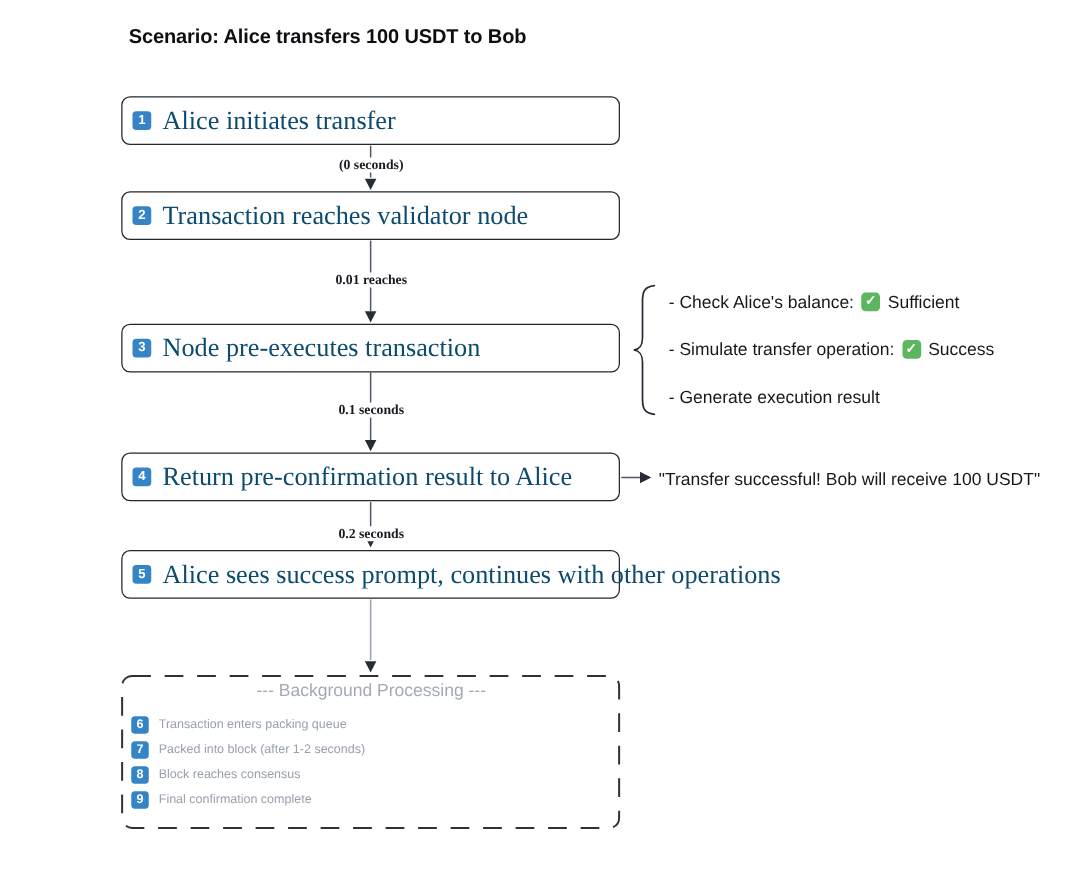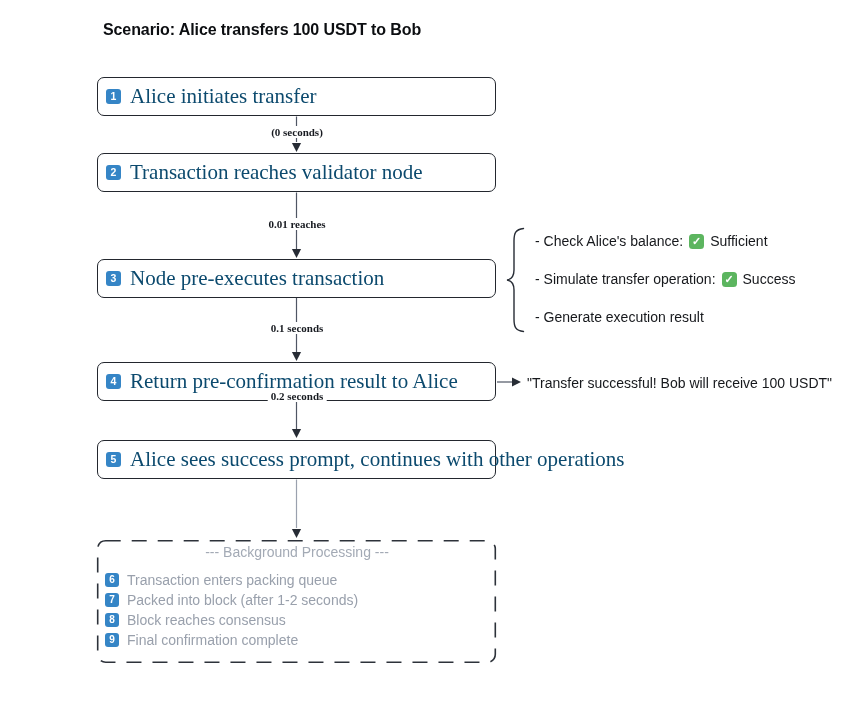--- a/index.html
+++ b/index.html
@@ -49,21 +49,21 @@
   }
   .bg-title {
     position:absolute; left:249px; transform:translateX(-50%); top:544px;
     font-size:14px; color:#a3aab5; z-index:1; white-space:nowrap;
   }
   .bg-item {
     position:absolute; left:57px; height:17px; display:flex; align-items:center;
     z-index:1; white-space:nowrap;
   }
   .bg-item .badge { width:14px; height:14px; font-size:10px; }
-  .bg-item-text { margin-left:8px; font-size:14px; color:#99a0ac; }
+  .bg-item-text { margin-left:8px; font-size:10px; color:#99a0ac; }
 </style>
 </head>
 <body>
 
 <div class="canvas">
 
   <svg class="overlay" width="860" height="705" viewBox="0 0 860 705">
     <g stroke="#4f5664" stroke-width="1.2">
       <line x1="248.5" y1="116.5" x2="248.5" y2="142"></line>
       <line x1="248.5" y1="192.5" x2="248.5" y2="249"></line>
@@ -103,21 +103,21 @@
     <span class="step-text">Return pre-confirmation result to Alice</span>
   </div>
   <div class="step-box" style="top:440px">
     <span class="badge">5</span>
     <span class="step-text">Alice sees success prompt, continues with other operations</span>
   </div>
 
   <div class="arrow-label" style="top:126px">(0 seconds)</div>
   <div class="arrow-label" style="top:218px">0.01 reaches</div>
   <div class="arrow-label" style="top:322px">0.1 seconds</div>
-  <div class="arrow-label" style="top:390px">0.2 seconds</div>
+  <div class="arrow-label" style="top:421px">0.2 seconds</div>
 
   <div class="annotation" style="top:232px">
     <span>- Check Alice's balance:</span>
     <span class="check-icon">
         <span>✓</span>
       </span>
     <span>Sufficient</span>
   </div>
   <div class="annotation" style="top:270px">
     <span>- Simulate transfer operation:</span>

